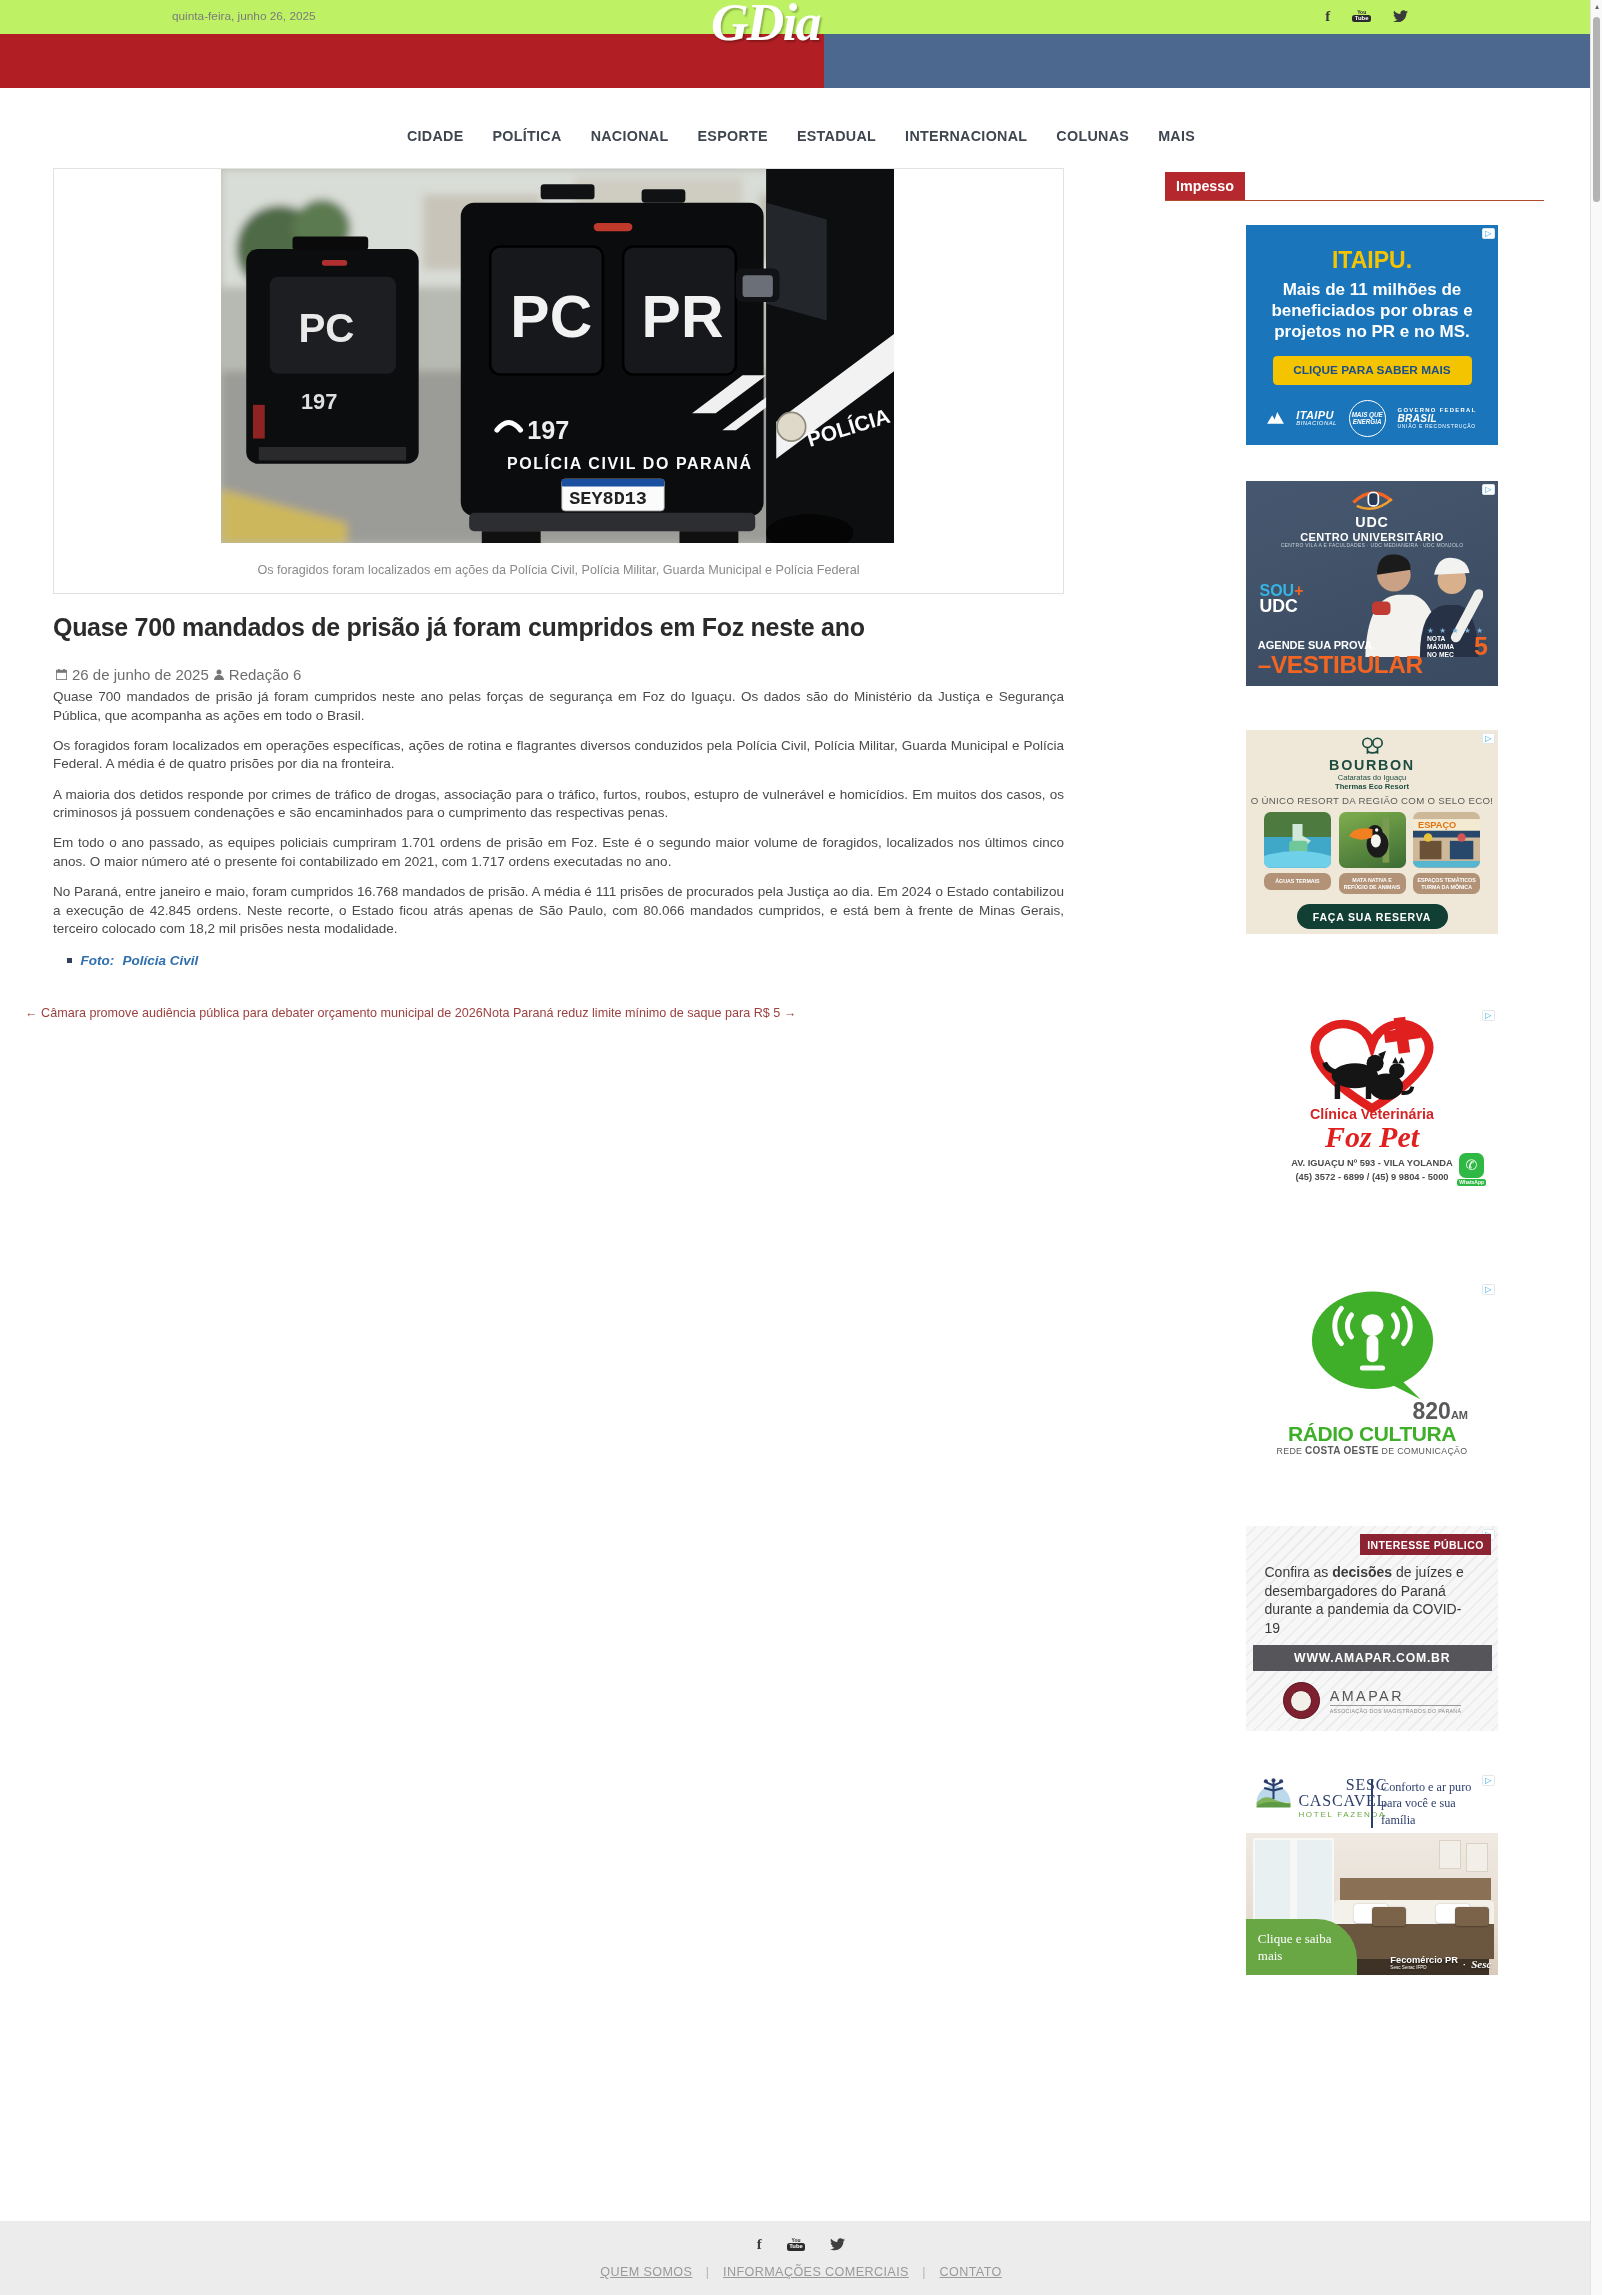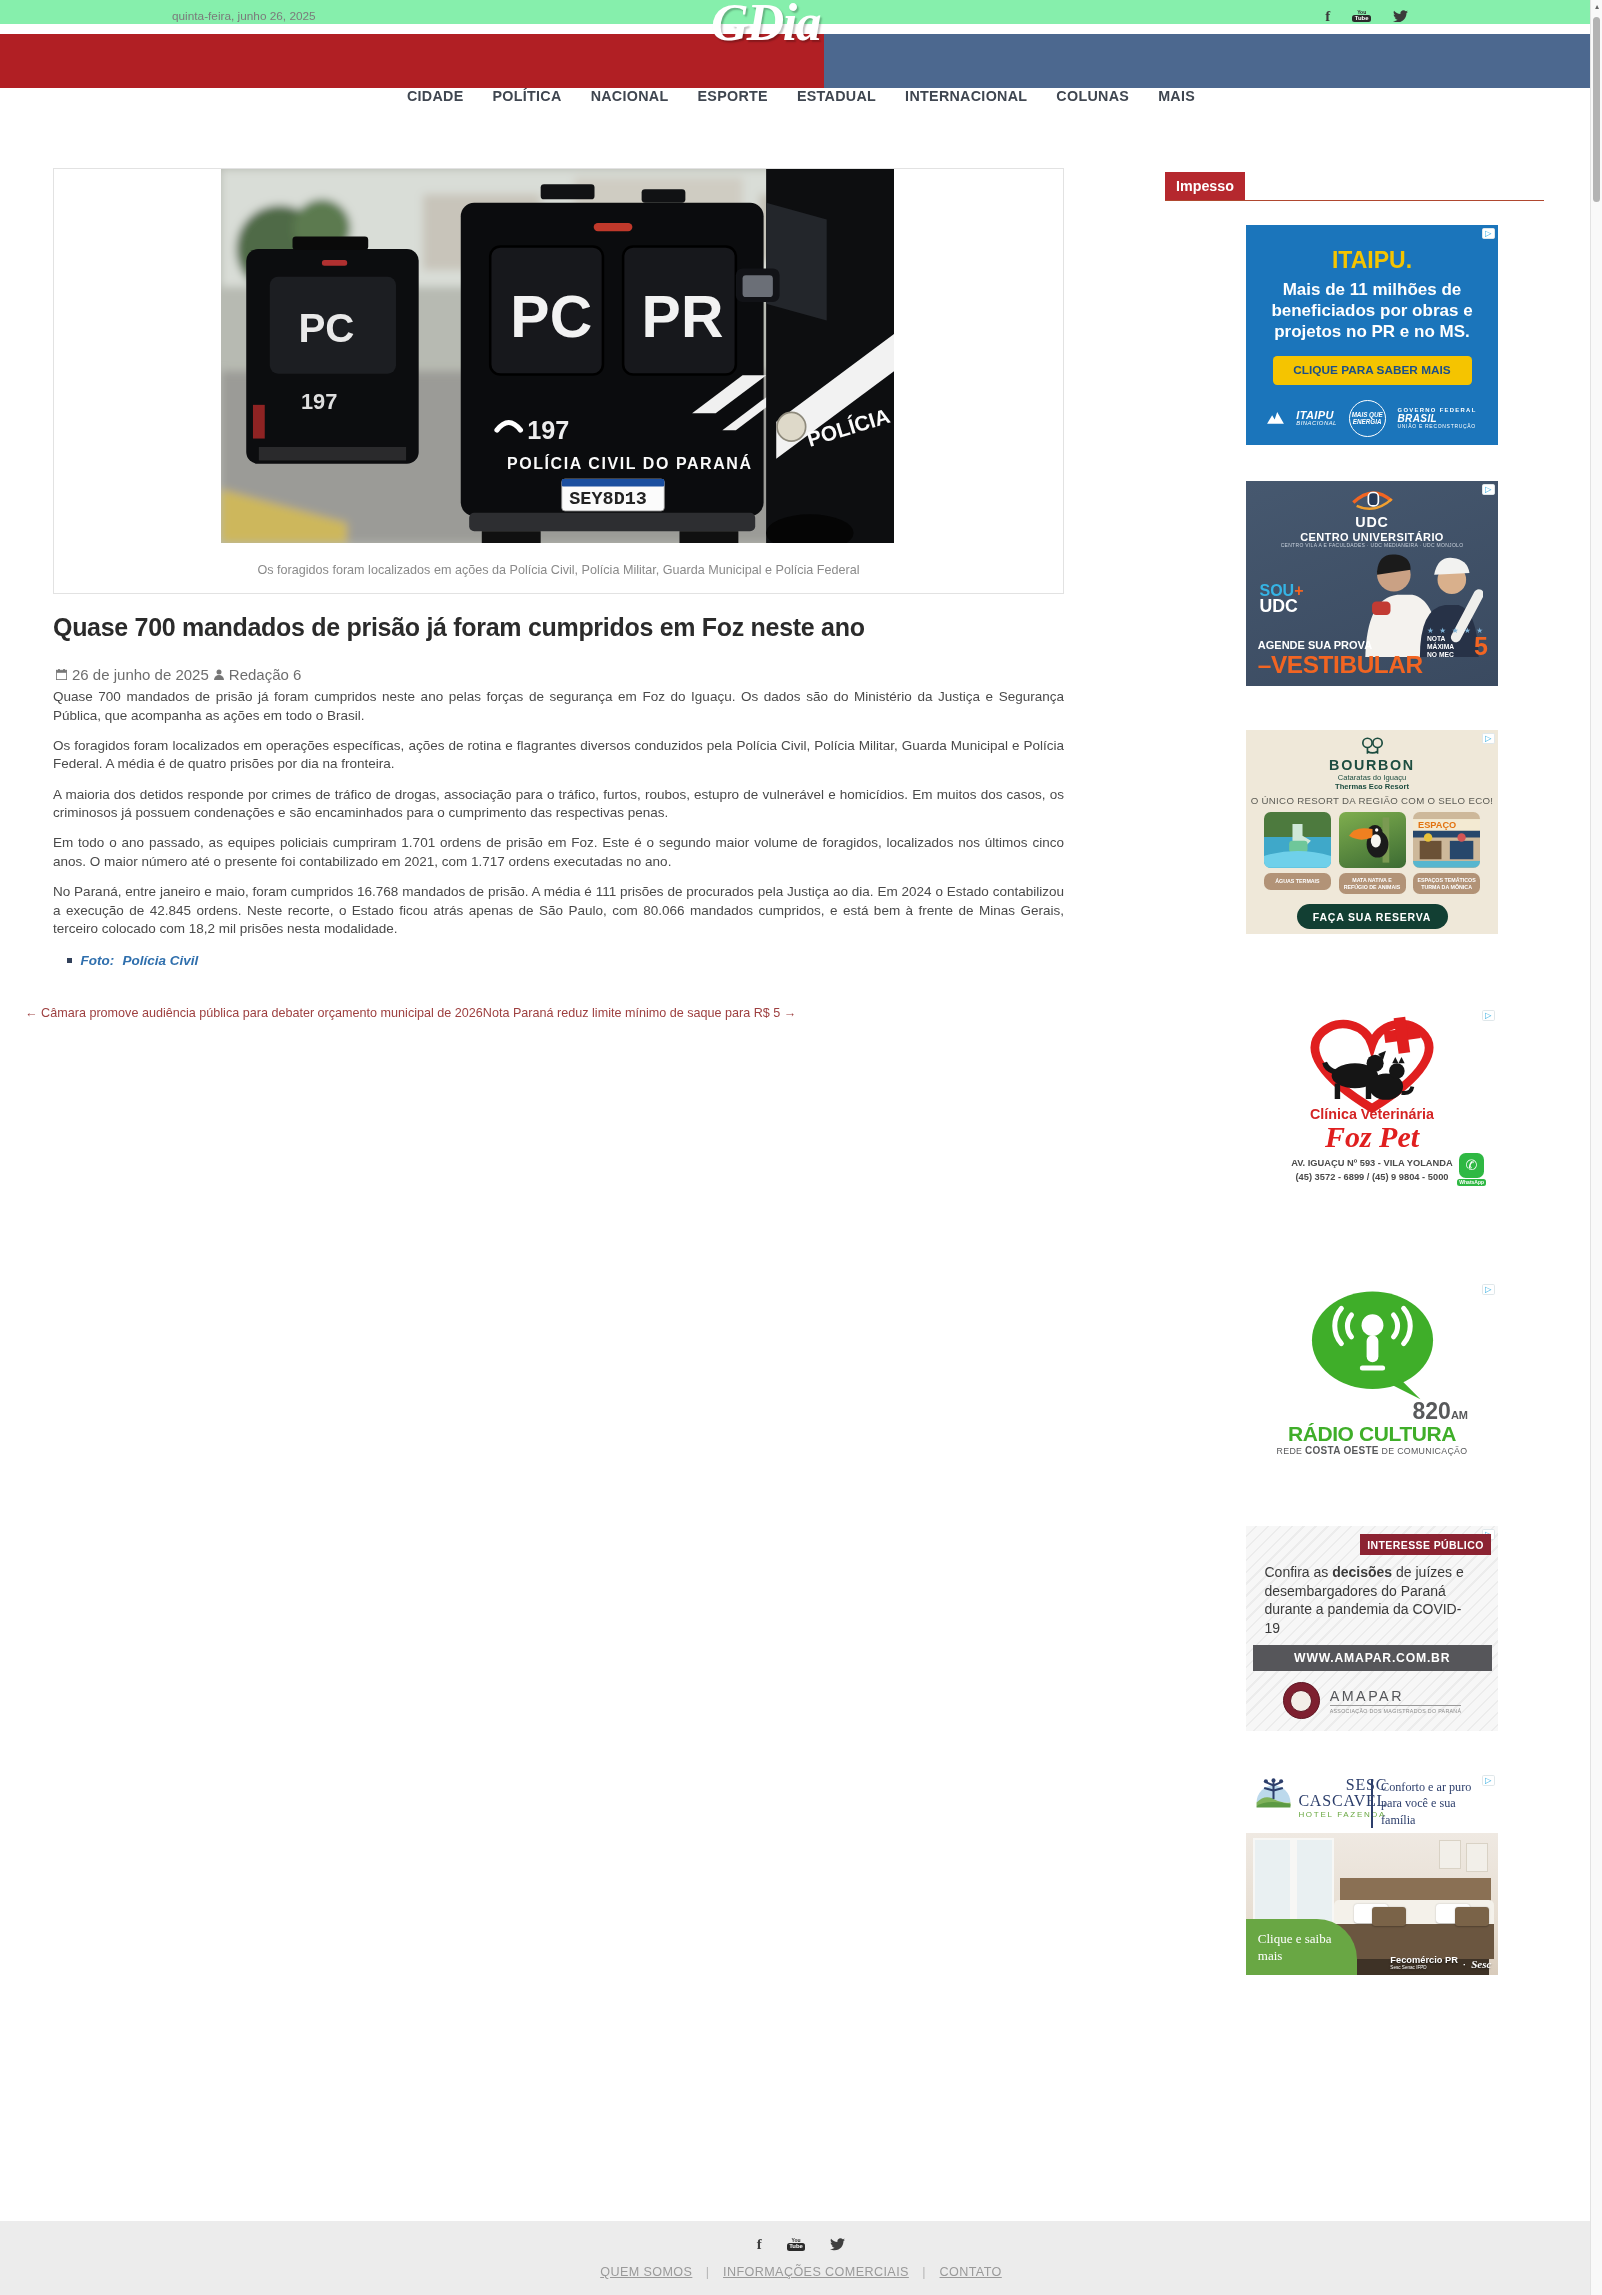--- a/index.html
+++ b/index.html
@@ -1,39 +1,39 @@
 <!DOCTYPE html>
 <html style="font-size:13.5px"><head>
 <meta charset="utf-8">
 <style>
   * { box-sizing: border-box; margin: 0; padding: 0; }
   html,body { width:1602px; height:2295px; background:#fff; overflow:hidden;
               font-family:"Liberation Sans","DejaVu Sans",sans-serif; }
   #page { position:relative; width:1602px; height:2295px; background:#fff; }
 
   
-  .topbar { position:absolute; top:0; left:0; width:1602px; height:24px; background:#86efac; }
+  .topbar { position:absolute; top:0; left:0; width:1602px; height:34px; background:#bef264; }
   .topbar-date { position:absolute; left:172px; top:9.3px; font-size:11.8px; color:#7b7b7b; }
   .topbar-social { position:absolute; right:194px; top:7.6px; display:flex; gap:22px; align-items:center; }
   .soc { color:#3a3a3a; cursor:pointer; display:flex; align-items:center; }
   .fb-glyph { font-family:"Liberation Serif",serif; font-weight:bold; font-size:15px; }
   .yt { display:flex; flex-direction:column; align-items:center; line-height:1; }
   .yt-you { font-size:5px; font-weight:bold; color:#2b2b2b; }
   .yt-tube { font-size:5.9px; font-weight:bold; color:#fff; background:#2b2b2b; border-radius:2.5px; padding:0.8px 2.5px; }
 
   
   .header { position:absolute; top:34px; left:0; width:1602px; height:54px; background:#b11f24; }
   .header-right { position:absolute; top:0; left:824px; right:0; bottom:0; background:#4c688f; }
   .logo { position:absolute; top:-6.7px; left:711px; font-family:"Liberation Serif",serif;
           font-weight:bold; font-style:italic; font-size:52px; color:#fff;
           text-shadow:1.7px 1.7px 1.7px rgba(0,0,0,.25); letter-spacing:-1.7px; }
 
   
   .nav { position:absolute; top:88px; left:0; width:1602px; height:56px; background:#fff;
-         display:flex; justify-content:center; align-items:flex-start; gap:29px; }
+         display:flex; justify-content:center; align-items:flex-end; gap:29px; }
   .nav a { font-size:14.3px; font-weight:bold; color:#3f4650; text-decoration:none;
            letter-spacing:0.3px; cursor:pointer; }
 
   
   .photo-box { position:absolute; top:168px; left:53px; width:1011px; height:426px;
                border:0.8px solid #e2e2e2; background:#fff; }
   .photo { position:absolute; top:0; left:167px; width:673px; height:374px; display:block; }
   .caption { position:absolute; top:394px; left:0; width:100%; text-align:center;
              font-size:12.6px; color:#8a8a8a; }
   .title { position:absolute; top:613px; left:53px; width:1012px; font-size:25px;

